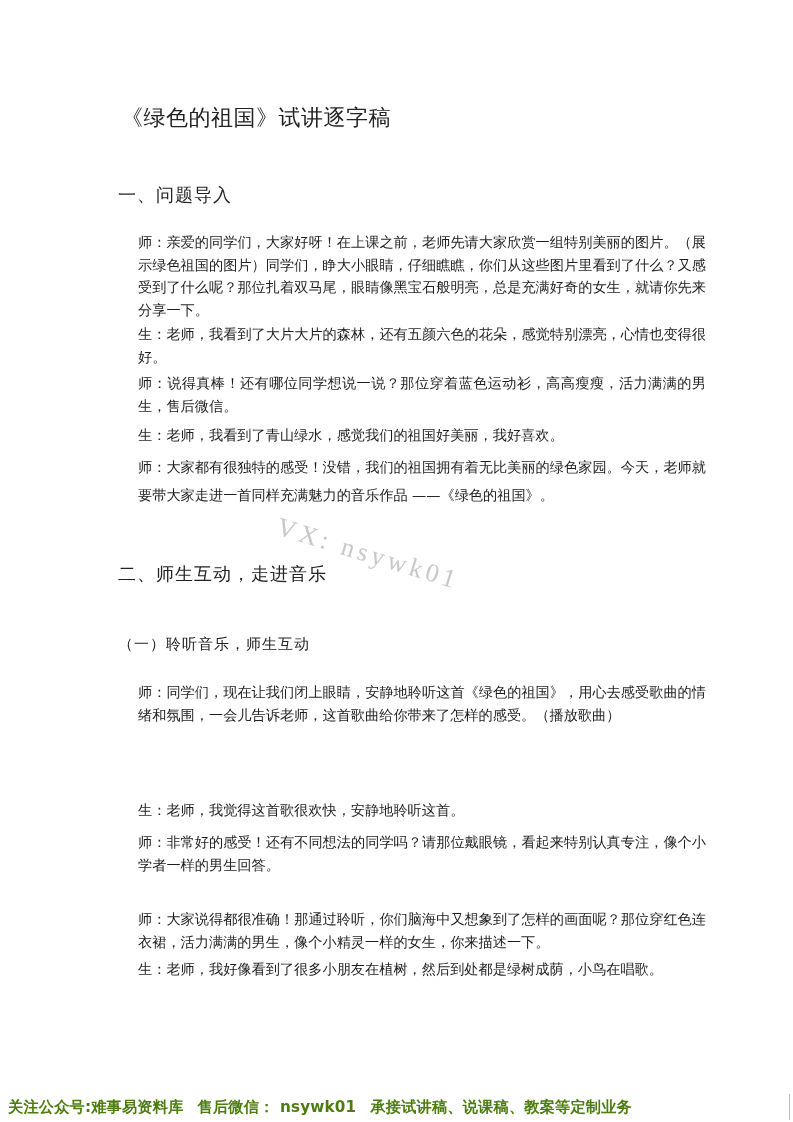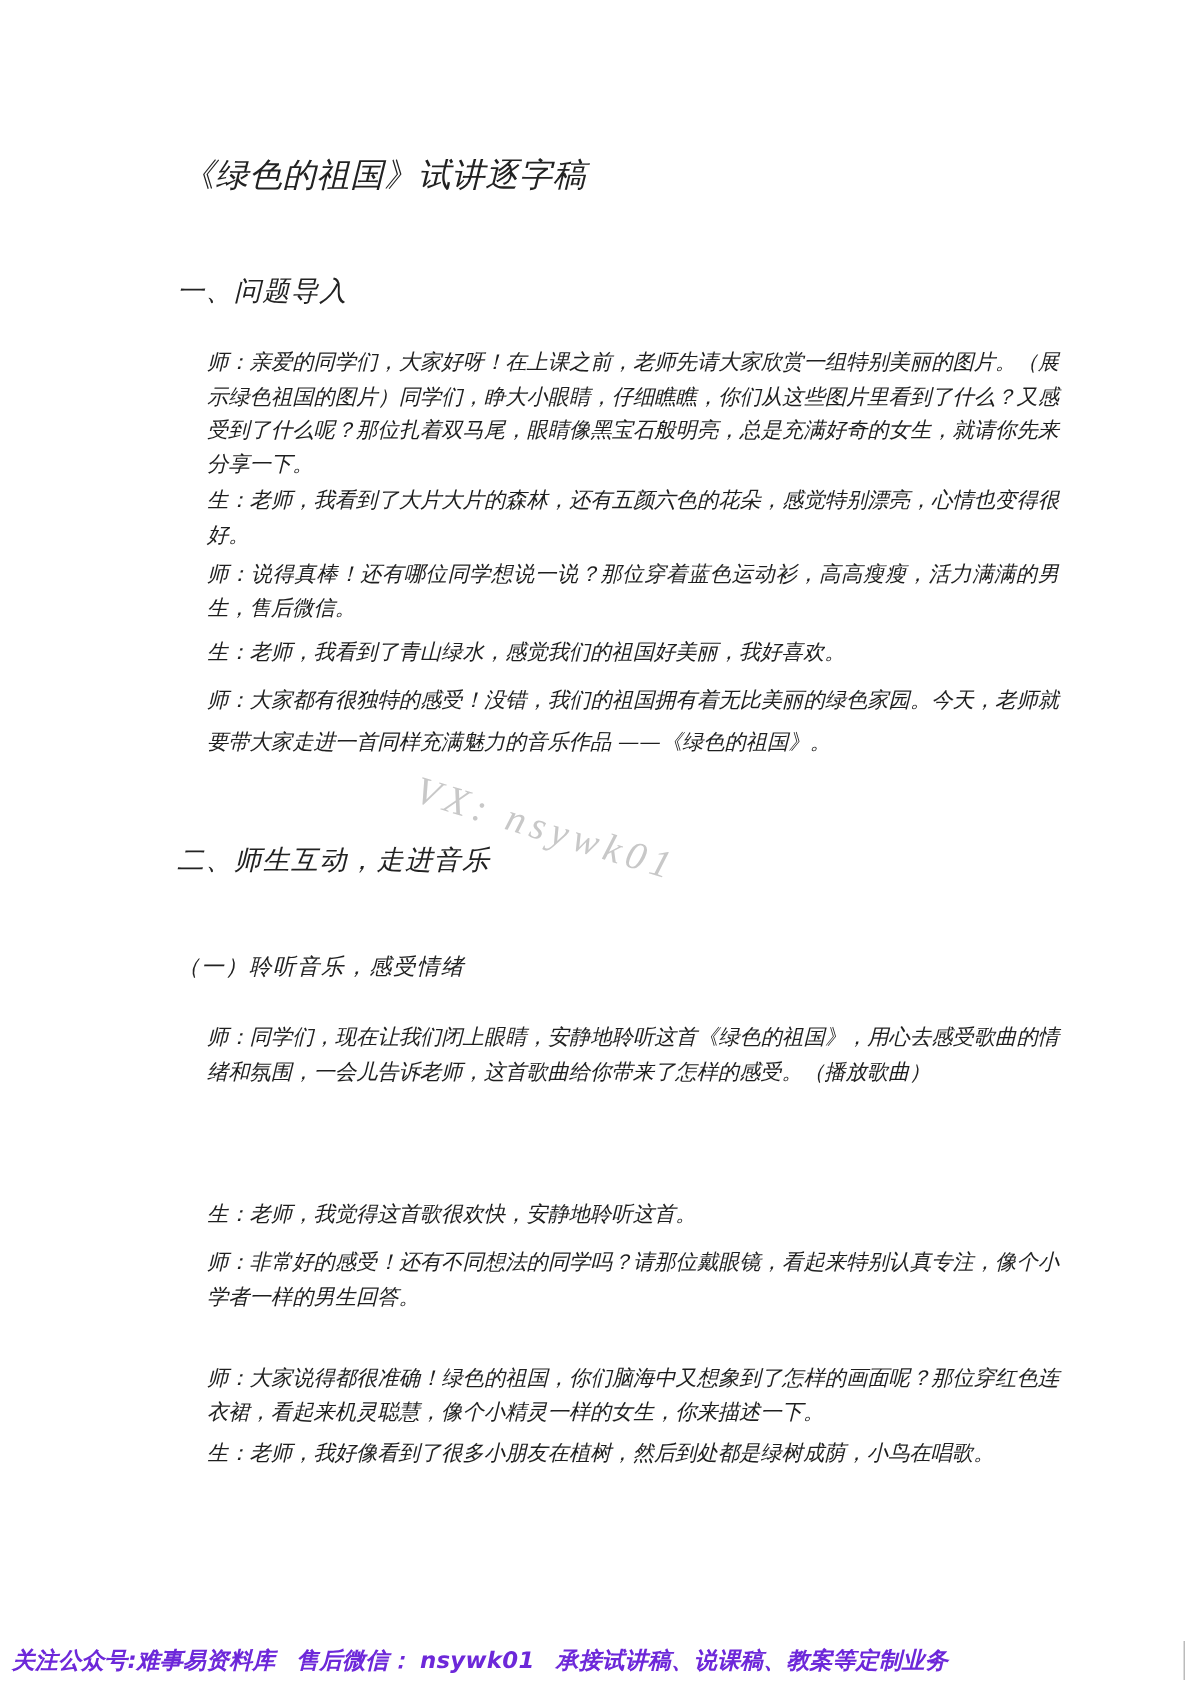--- a/index.html
+++ b/index.html
@@ -13,21 +13,20 @@
       position: relative;
       overflow: hidden;
       font-family: "DejaVu Serif", "Liberation Serif", serif;
       color: #1a1a1a;
     }
     .page {
       position: absolute;
       left: 0; top: 0;
       width: 793px;
       height: 1122px;
-      font-style: italic;
     }
     .title {
       position: absolute;
       left: 121px;
       top: 103px;
       font-size: 22px;
       line-height: 30px;
       color: #222;
       white-space: nowrap;
       letter-spacing: 0.5px;
@@ -81,21 +80,21 @@
       width: 793px;
       height: 26px;
       display: flex;
       align-items: center;
       justify-content: flex-start;
       padding-left: 8px;
       box-sizing: border-box;
       font-family: "DejaVu Sans", "Liberation Sans", sans-serif;
       font-weight: bold;
       font-size: 15.2px;
-      color: #6d28d9;
+      color: #4d7c0f;
       white-space: nowrap;
       letter-spacing: 0.2px;
     }
     .footer span { margin-right: 14px; }
     .footer span:last-child { margin-right: 0; }
     .edge-line {
       position: absolute;
       left: 789px;
       top: 1094px;
       width: 1px;
@@ -115,26 +114,26 @@
   <div class="para" style="top:231px;">师：亲爱的同学们，大家好呀！在上课之前，老师先请大家欣赏一组特别美丽的图片。（展示绿色祖国的图片）同学们，睁大小眼睛，仔细瞧瞧，你们从这些图片里看到了什么？又感受到了什么呢？那位扎着双马尾，眼睛像黑宝石般明亮，总是充满好奇的女生，就请你先来分享一下。</div>
   <div class="para" style="top:323px;">生：老师，我看到了大片大片的森林，还有五颜六色的花朵，感觉特别漂亮，心情也变得很好。</div>
   <div class="para" style="top:372px;">师：说得真棒！还有哪位同学想说一说？那位穿着蓝色运动衫，高高瘦瘦，活力满满的男生，售后微信。</div>
   <div class="para" style="top:424px;">生：老师，我看到了青山绿水，感觉我们的祖国好美丽，我好喜欢。</div>
   <div class="para" style="top:453px; line-height:28px;">师：大家都有很独特的感受！没错，我们的祖国拥有着无比美丽的绿色家园。今天，老师就要带大家走进一首同样充满魅力的音乐作品 ——《绿色的祖国》。</div>
 
   <div class="watermark">VX: nsywk01</div>
 
   <div class="h1" style="top:561px;">二、师生互动，走进音乐</div>
 
-  <div class="h2" style="top:633px;">（一）聆听音乐，感受情绪</div>
+  <div class="h2" style="top:633px;">（一）聆听音乐，师生互动</div>
 
   <div class="para" style="top:681px;">师：同学们，现在让我们闭上眼睛，安静地聆听这首《绿色的祖国》，用心去感受歌曲的情绪和氛围，一会儿告诉老师，这首歌曲给你带来了怎样的感受。（播放歌曲）</div>
   <div class="para" style="top:799px;">生：老师，我觉得这首歌很欢快，安静地聆听这首。</div>
   <div class="para" style="top:831px;">师：非常好的感受！还有不同想法的同学吗？请那位戴眼镜，看起来特别认真专注，像个小学者一样的男生回答。</div>
-  <div class="para" style="top:908px;">师：大家说得都很准确！绿色的祖国，你们脑海中又想象到了怎样的画面呢？那位穿红色连衣裙，看起来机灵聪慧，像个小精灵一样的女生，你来描述一下。</div>
+  <div class="para" style="top:908px;">师：大家说得都很准确！那通过聆听，你们脑海中又想象到了怎样的画面呢？那位穿红色连衣裙，活力满满的男生，像个小精灵一样的女生，你来描述一下。</div>
   <div class="para" style="top:958px;">生：老师，我好像看到了很多小朋友在植树，然后到处都是绿树成荫，小鸟在唱歌。</div>
 
   <div class="footer">
     <span>关注公众号:难事易资料库</span>
     <span>售后微信： nsywk01</span>
     <span>承接试讲稿、说课稿、教案等定制业务</span>
   </div>
   <div class="edge-line"></div>
 
 </div>

